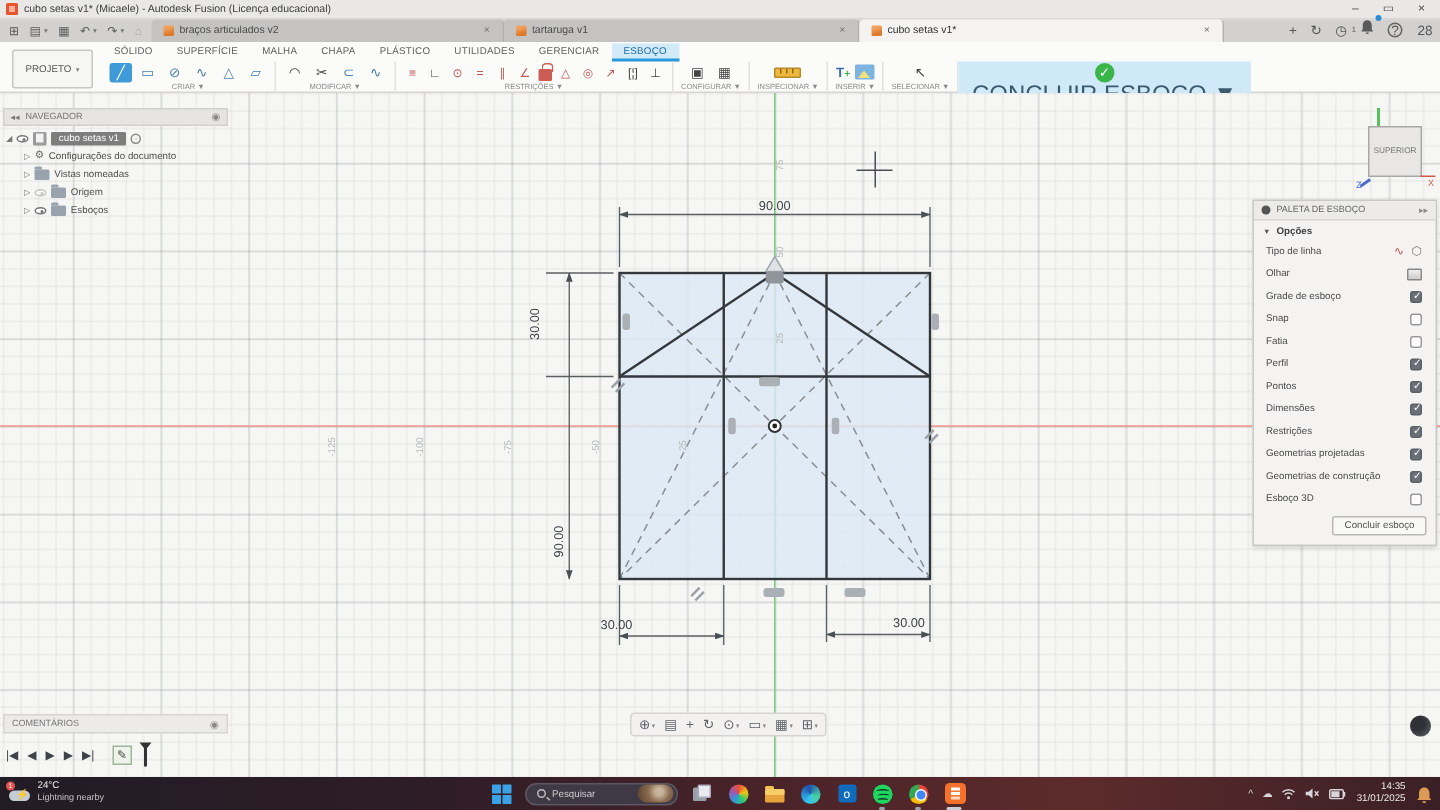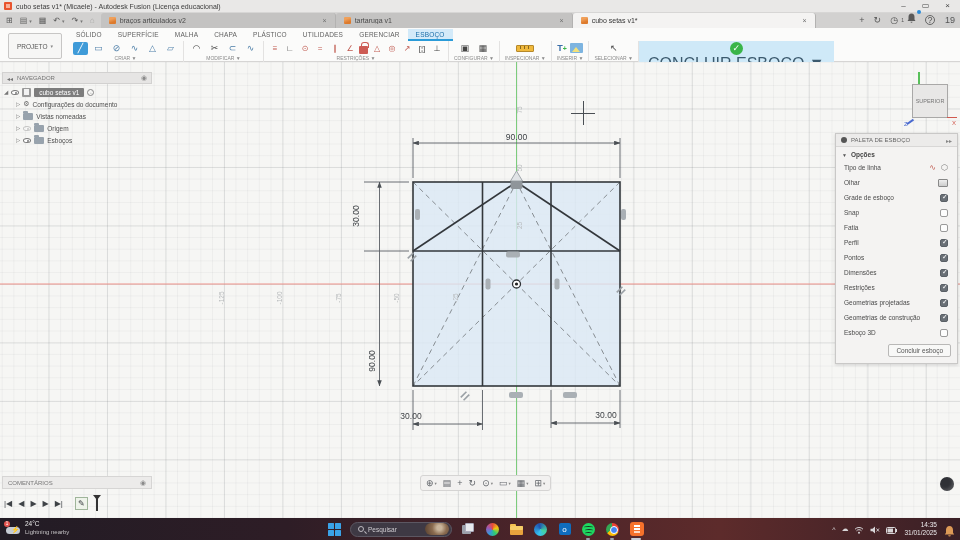--- a/index.html
+++ b/index.html
@@ -224,21 +224,21 @@
       <span>+</span>
       <span>↻</span>
       <span class="clockwrap"><span>◷</span><span class="badge">1</span></span>
       <span style="position:relative">
         <svg width="9" height="10" viewBox="0 0 9 10">
             <path d="M4.5 0.5 C2.5 0.5 1.5 2 1.5 4 L1.5 6.5 L0.5 8 L8.5 8 L7.5 6.5 L7.5 4 C7.5 2 6.5 0.5 4.5 0.5 Z M3.5 8.7 a1 1 0 0 0 2 0" fill="#5a5a5a"></path>
           </svg>
         <span class="notif-dot" style="position:absolute;left:4px;top:-1px"></span>
       </span>
       <span class="qmark">?</span>
-      <span class="avatar">19</span>
+      <span class="avatar">28</span>
     </div>
   </div>
 
   <div class="ribbon">
     <div class="projeto">
         <span>PROJETO</span>
         <span style="font-size:5px;color:#888">▾</span>
       </div>
     <div class="ribbon-tabs">
       <span class="rtab">SÓLIDO</span>

